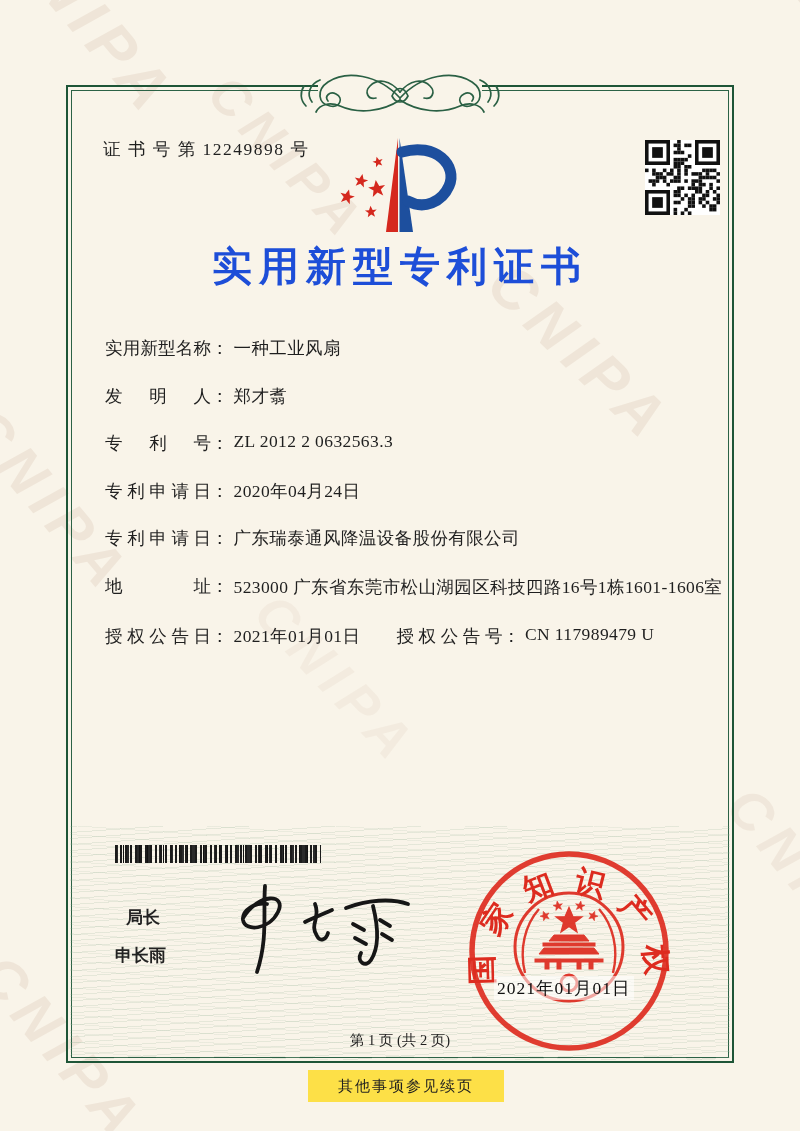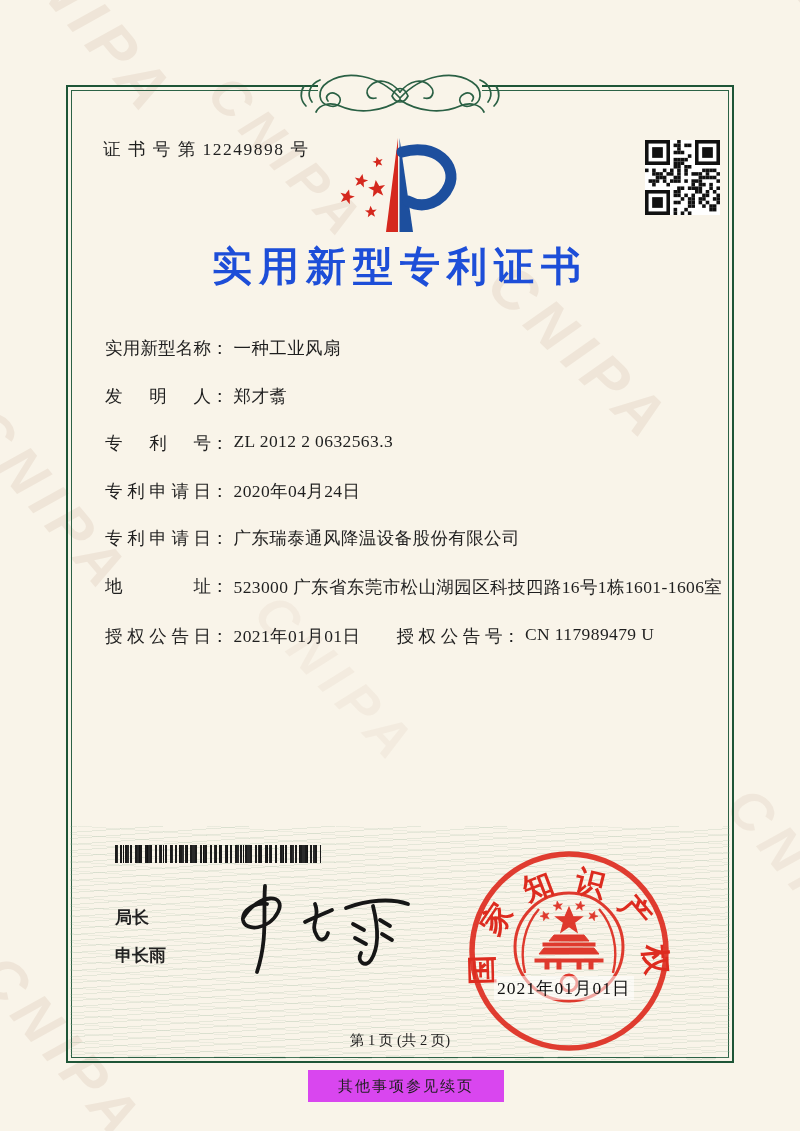--- a/index.html
+++ b/index.html
@@ -44,28 +44,28 @@
   .grp2{margin-left:36px}
   .paras{position:absolute;left:103px;top:652px;width:604px;font-size:16.8px;line-height:29.5px;z-index:2}
   .paras p{text-indent:2em}
   .barcode{
     position:absolute;left:115px;top:845px;width:206px;height:18px;z-index:2;
     background:
       repeating-linear-gradient(90deg,#1b1b1b 0 2px,transparent 2px 5px),
       repeating-linear-gradient(90deg,#111 0 1px,transparent 1px 8px),
       repeating-linear-gradient(90deg,#2a2a2a 0 3px,transparent 3px 11px);
   }
-  .sig-role{position:absolute;left:115px;top:906px;font-size:17px;font-weight:600;font-family:"Liberation Sans","DejaVu Sans",sans-serif;z-index:2;color:#222}
+  .sig-role{position:absolute;left:126px;top:906px;font-size:17px;font-weight:600;font-family:"Liberation Sans","DejaVu Sans",sans-serif;z-index:2;color:#222}
   .sig-name{position:absolute;left:115px;top:944px;font-size:17px;font-weight:600;font-family:Liberation Serif, serif;z-index:2;color:#222}
   .sig-svg{position:absolute;left:215px;top:880px;z-index:2}
   .seal{position:absolute;left:467px;top:849px;z-index:2}
   .seal-date{position:absolute;left:494px;top:976px;font-size:17.5px;letter-spacing:1px;color:#101010;background:rgba(255,255,255,.55);padding:0 3px;z-index:3}
   .page-info{position:absolute;left:0;top:1031px;width:100%;text-align:center;font-size:14.5px;z-index:2}
   .foot-strip{
-    position:absolute;left:308px;top:1070px;width:196px;height:32px;background:#d946ef;z-index:2;
+    position:absolute;left:308px;top:1070px;width:196px;height:32px;background:#fde047;z-index:2;
     display:flex;align-items:center;justify-content:center;font-size:15px;letter-spacing:2px;
   }
   .ornament{position:absolute;left:290px;top:56px;z-index:2}
 </style>
 </head>
 <body>
 
 <div class="wm" style="left:-28px;top:-18px;font-size:62px;transform:rotate(50deg)">CNIPA</div>
 <div class="wm" style="left:708px;top:-42px;font-size:56px;transform:rotate(50deg)">CNIPA</div>
 <div class="wm" style="left:186px;top:128px;font-size:52px;transform:rotate(47deg)">CNIPA</div>

